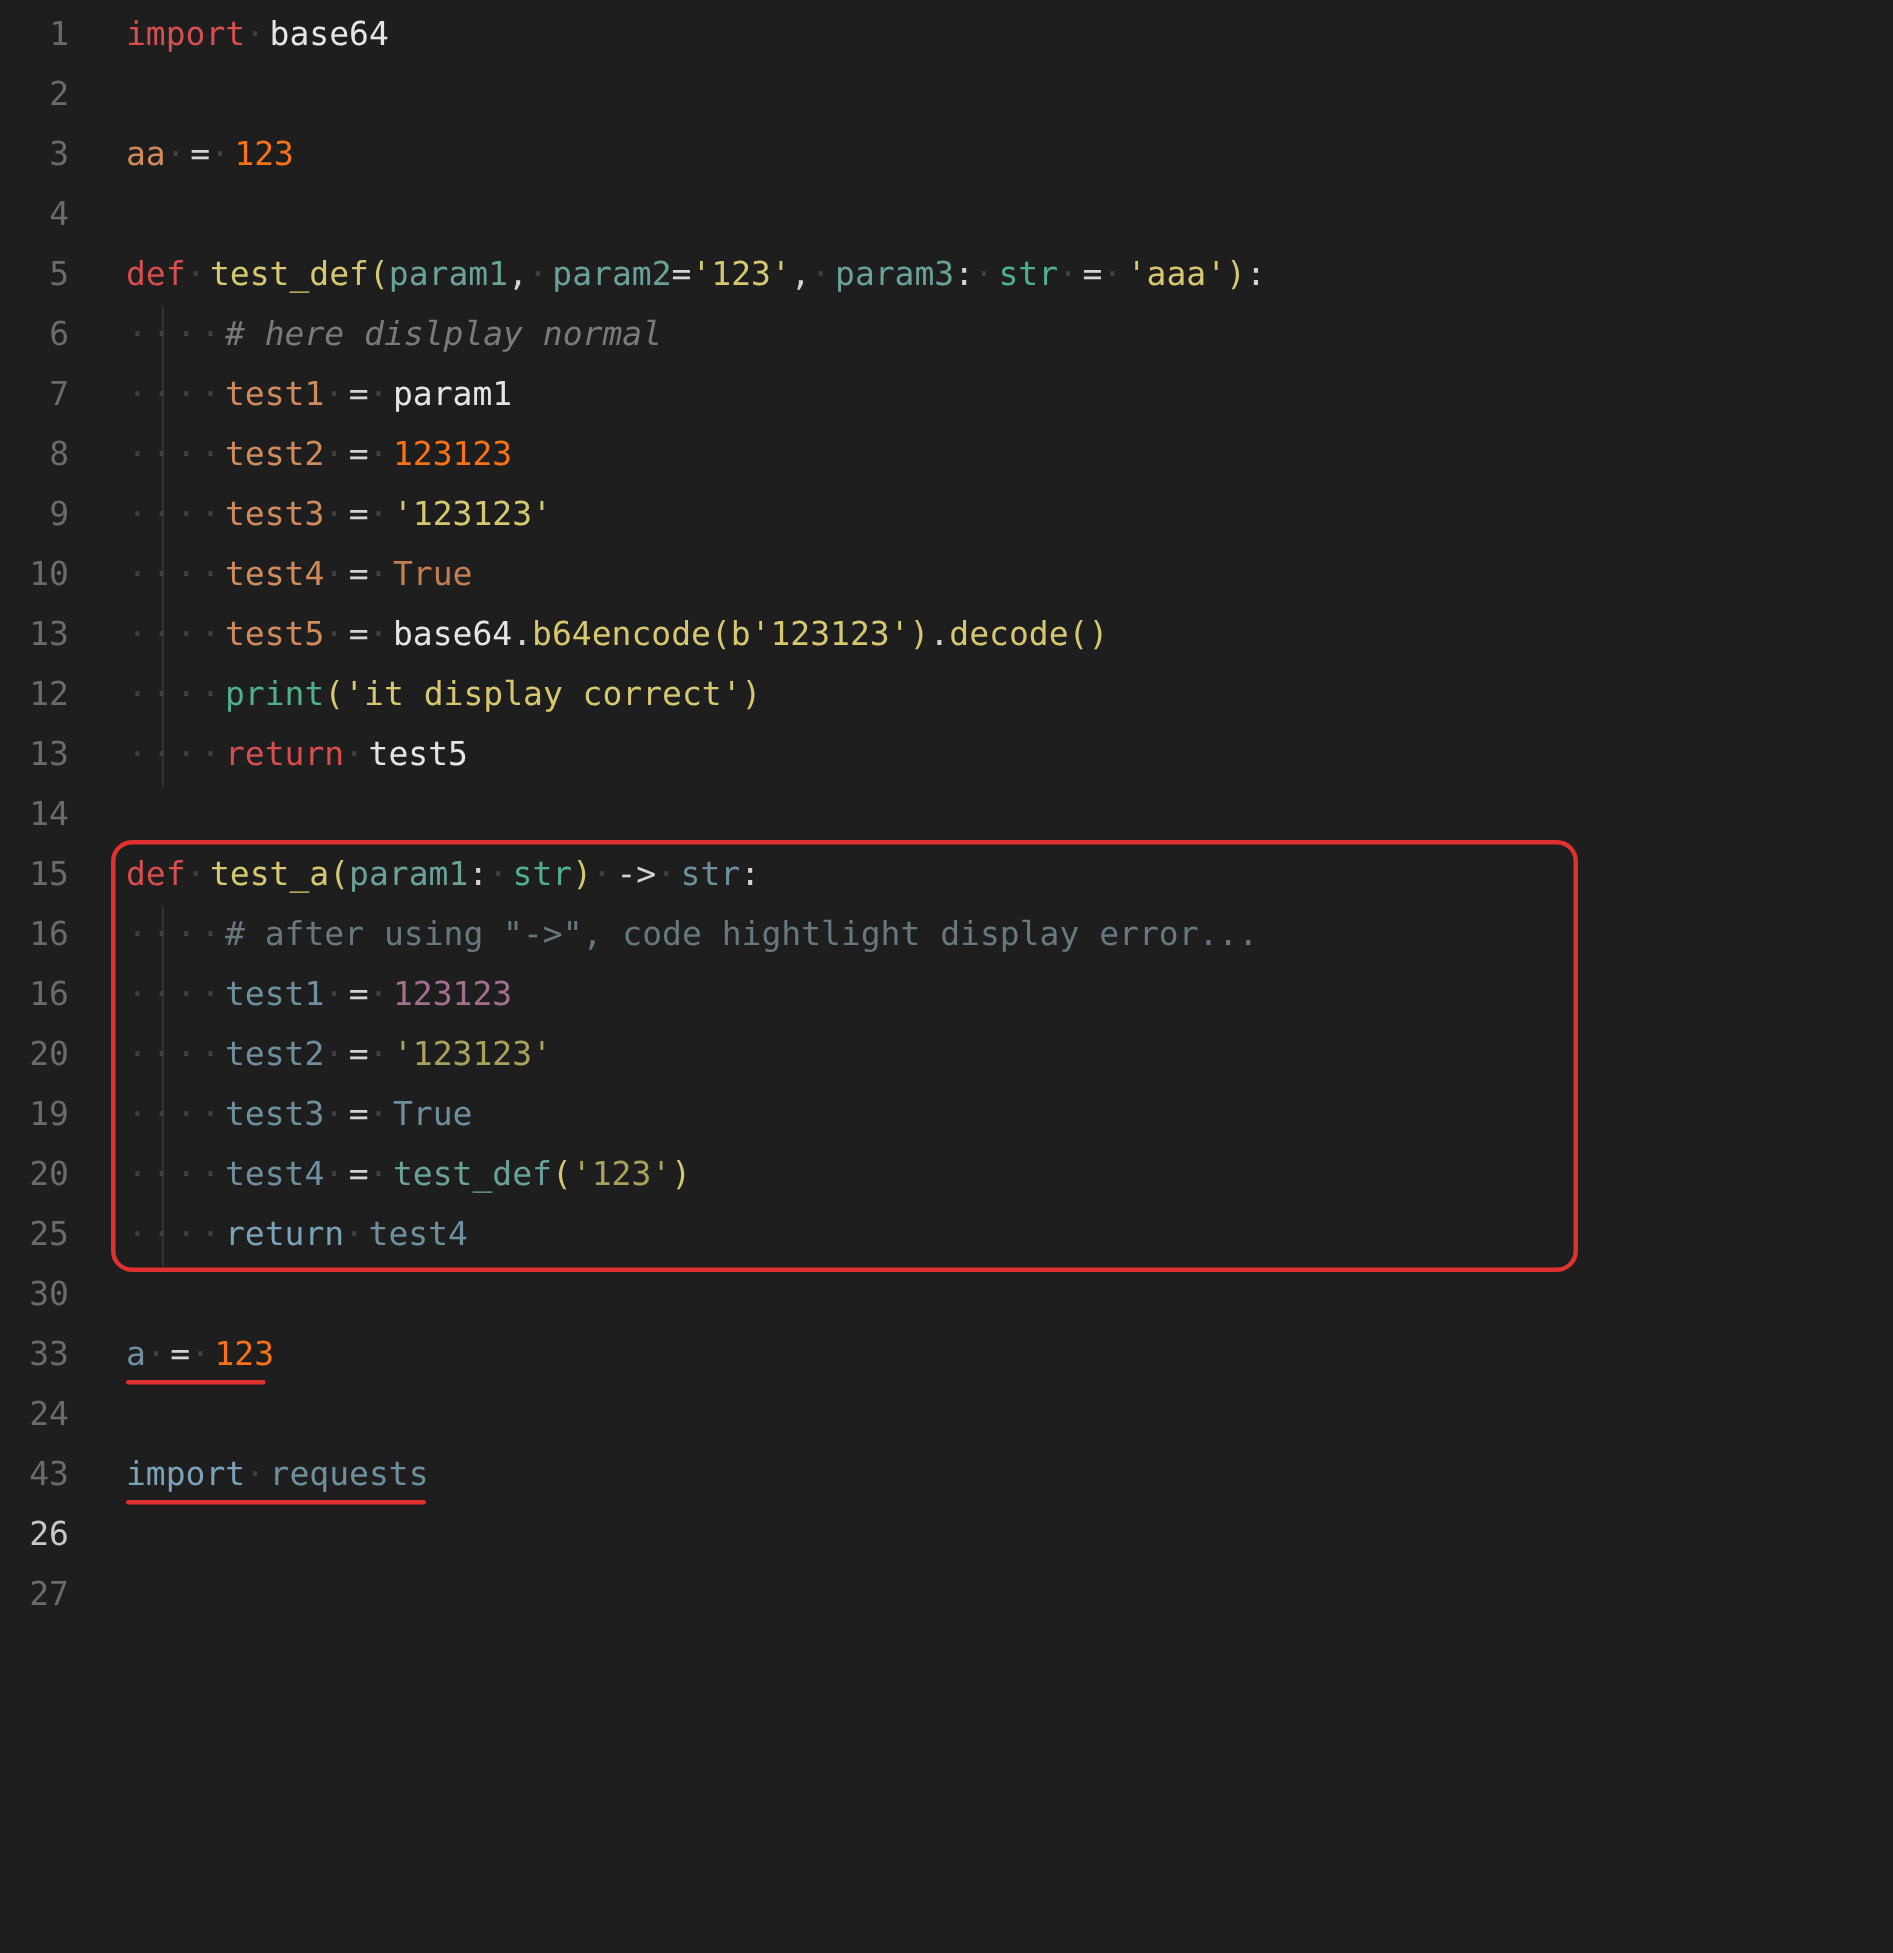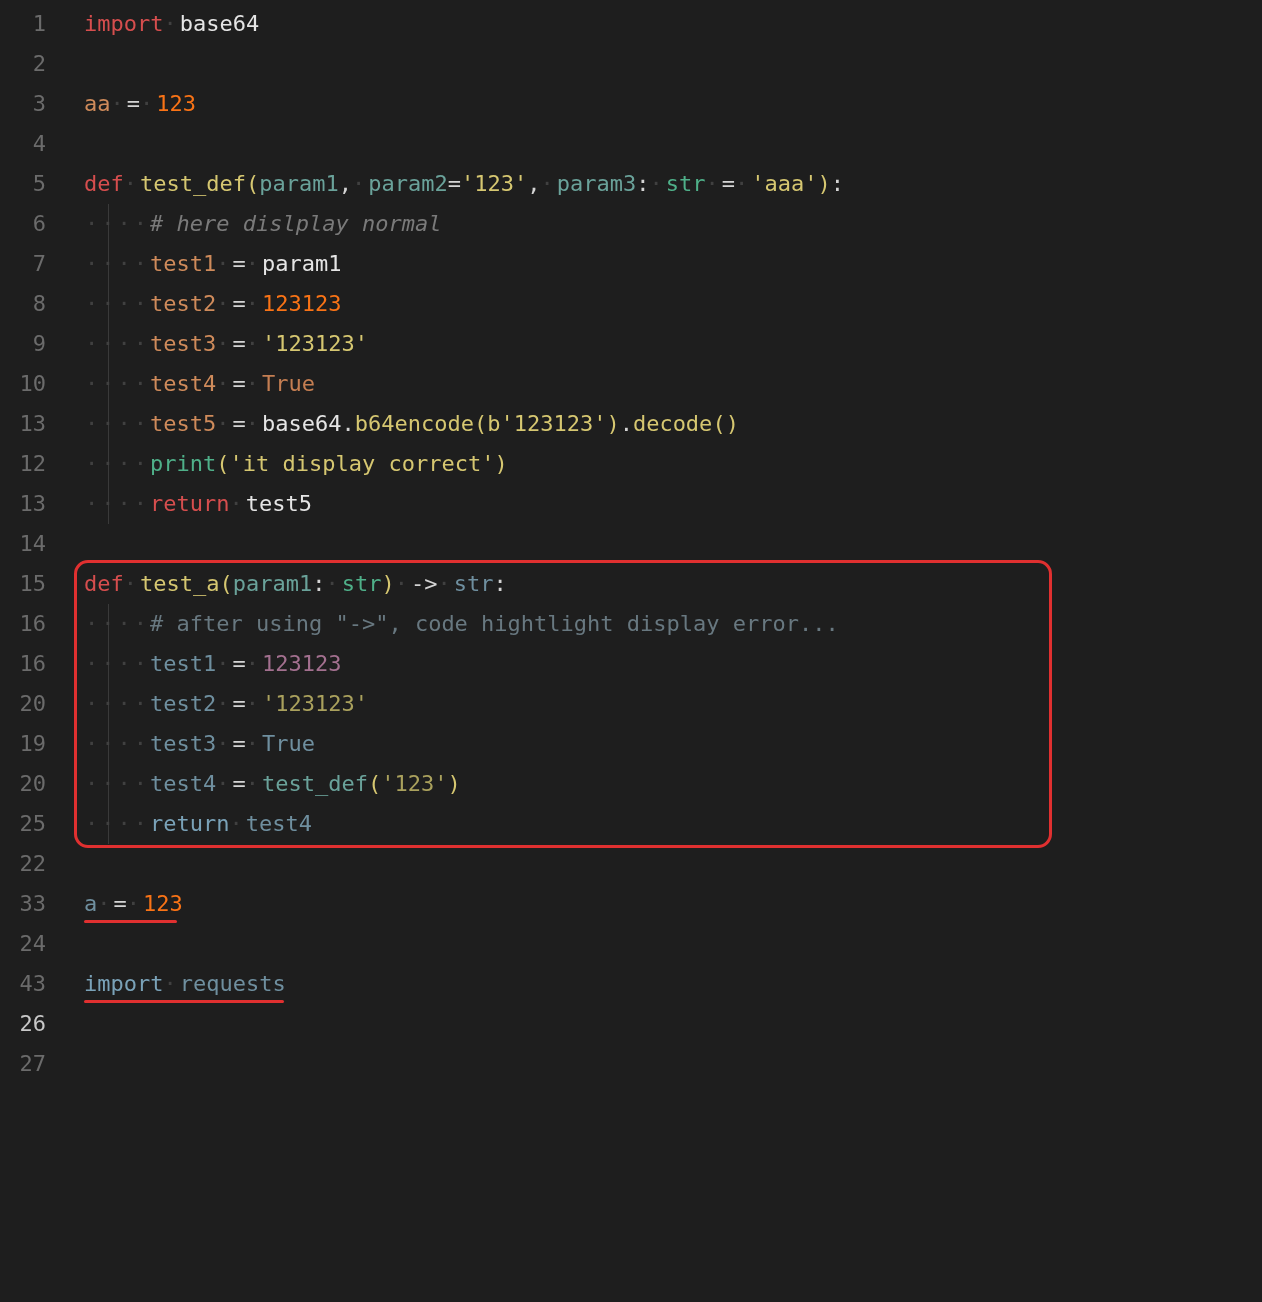--- a/index.html
+++ b/index.html
@@ -119,21 +119,21 @@
       <div class="line">12</div>
       <div class="line">13</div>
       <div class="line">14</div>
       <div class="line">15</div>
       <div class="line">16</div>
       <div class="line">16</div>
       <div class="line">20</div>
       <div class="line">19</div>
       <div class="line">20</div>
       <div class="line">25</div>
-      <div class="line">22</div>
+      <div class="line">30</div>
       <div class="line">33</div>
       <div class="line">24</div>
       <div class="line">43</div>
       <div class="line current">26</div>
       <div class="line">27</div>
     </div>
   <div class="code"><div class="line"><span class="tk-kw">import</span><span class="tk-ws" style="letter-spacing: 3px;">·</span><span class="tk-mod">base64</span></div><div class="line"></div><div class="line"><span class="tk-var">aa</span><span class="tk-ws" style="letter-spacing: 3px;">·</span><span class="tk-op">=</span><span class="tk-ws" style="letter-spacing: 3px;">·</span><span class="tk-num">123</span></div><div class="line"></div><div class="line"><span class="tk-kw">def</span><span class="tk-ws" style="letter-spacing: 3px;">·</span><span class="tk-fn">test_def</span><span class="tk-punc">(</span><span class="tk-param">param1</span><span class="tk-punc2">,</span><span class="tk-ws" style="letter-spacing: 3px;">·</span><span class="tk-param">param2</span><span class="tk-op">=</span><span class="tk-str">'123'</span><span class="tk-punc2">,</span><span class="tk-ws" style="letter-spacing: 3px;">·</span><span class="tk-param">param3</span><span class="tk-punc2">:</span><span class="tk-ws" style="letter-spacing: 3px;">·</span><span class="tk-type">str</span><span class="tk-ws" style="letter-spacing: 3px;">·</span><span class="tk-op">=</span><span class="tk-ws" style="letter-spacing: 3px;">·</span><span class="tk-str">'aaa'</span><span class="tk-punc">)</span><span class="tk-punc2">:</span></div><div class="line"><span class="indent-guide"></span><span class="tk-ws" style="letter-spacing: 3px;">····</span><span class="tk-com"># here dislplay normal</span></div><div class="line"><span class="indent-guide"></span><span class="tk-ws" style="letter-spacing: 3px;">····</span><span class="tk-var">test1</span><span class="tk-ws" style="letter-spacing: 3px;">·</span><span class="tk-op">=</span><span class="tk-ws" style="letter-spacing: 3px;">·</span><span class="tk-name">param1</span></div><div class="line"><span class="indent-guide"></span><span class="tk-ws" style="letter-spacing: 3px;">····</span><span class="tk-var">test2</span><span class="tk-ws" style="letter-spacing: 3px;">·</span><span class="tk-op">=</span><span class="tk-ws" style="letter-spacing: 3px;">·</span><span class="tk-num">123123</span></div><div class="line"><span class="indent-guide"></span><span class="tk-ws" style="letter-spacing: 3px;">····</span><span class="tk-var">test3</span><span class="tk-ws" style="letter-spacing: 3px;">·</span><span class="tk-op">=</span><span class="tk-ws" style="letter-spacing: 3px;">·</span><span class="tk-str">'123123'</span></div><div class="line"><span class="indent-guide"></span><span class="tk-ws" style="letter-spacing: 3px;">····</span><span class="tk-var">test4</span><span class="tk-ws" style="letter-spacing: 3px;">·</span><span class="tk-op">=</span><span class="tk-ws" style="letter-spacing: 3px;">·</span><span class="tk-bool">True</span></div><div class="line"><span class="indent-guide"></span><span class="tk-ws" style="letter-spacing: 3px;">····</span><span class="tk-var">test5</span><span class="tk-ws" style="letter-spacing: 3px;">·</span><span class="tk-op">=</span><span class="tk-ws" style="letter-spacing: 3px;">·</span><span class="tk-name">base64</span><span class="tk-punc2">.</span><span class="tk-fn">b64encode</span><span class="tk-punc">(</span><span class="tk-str">b'123123'</span><span class="tk-punc">)</span><span class="tk-punc2">.</span><span class="tk-fn">decode</span><span class="tk-punc">(</span><span class="tk-punc">)</span></div><div class="line"><span class="indent-guide"></span><span class="tk-ws" style="letter-spacing: 3px;">····</span><span class="tk-fn2">print</span><span class="tk-punc">(</span><span class="tk-str">'it display correct'</span><span class="tk-punc">)</span></div><div class="line"><span class="indent-guide"></span><span class="tk-ws" style="letter-spacing: 3px;">····</span><span class="tk-kw">return</span><span class="tk-ws" style="letter-spacing: 3px;">·</span><span class="tk-name">test5</span></div><div class="line"></div><div class="line"><span class="tk-kw">def</span><span class="tk-ws" style="letter-spacing: 3px;">·</span><span class="tk-fn">test_a</span><span class="tk-punc">(</span><span class="tk-param">param1</span><span class="tk-punc2">:</span><span class="tk-ws" style="letter-spacing: 3px;">·</span><span class="tk-type">str</span><span class="tk-punc">)</span><span class="tk-ws" style="letter-spacing: 3px;">·</span><span class="tk-arrow">-&gt;</span><span class="tk-ws" style="letter-spacing: 3px;">·</span><span class="tk-typee">str</span><span class="tk-punc2">:</span></div><div class="line"><span class="indent-guide"></span><span class="tk-ws" style="letter-spacing: 3px;">····</span><span class="tk-come"># after using "-&gt;", code hightlight display error...</span></div><div class="line"><span class="indent-guide"></span><span class="tk-ws" style="letter-spacing: 3px;">····</span><span class="tk-varm">test1</span><span class="tk-ws" style="letter-spacing: 3px;">·</span><span class="tk-op">=</span><span class="tk-ws" style="letter-spacing: 3px;">·</span><span class="tk-nume">123123</span></div><div class="line"><span class="indent-guide"></span><span class="tk-ws" style="letter-spacing: 3px;">····</span><span class="tk-varm">test2</span><span class="tk-ws" style="letter-spacing: 3px;">·</span><span class="tk-op">=</span><span class="tk-ws" style="letter-spacing: 3px;">·</span><span class="tk-stre">'123123'</span></div><div class="line"><span class="indent-guide"></span><span class="tk-ws" style="letter-spacing: 3px;">····</span><span class="tk-varm">test3</span><span class="tk-ws" style="letter-spacing: 3px;">·</span><span class="tk-op">=</span><span class="tk-ws" style="letter-spacing: 3px;">·</span><span class="tk-boole">True</span></div><div class="line"><span class="indent-guide"></span><span class="tk-ws" style="letter-spacing: 3px;">····</span><span class="tk-varm">test4</span><span class="tk-ws" style="letter-spacing: 3px;">·</span><span class="tk-op">=</span><span class="tk-ws" style="letter-spacing: 3px;">·</span><span class="tk-call">test_def</span><span class="tk-punc">(</span><span class="tk-stre">'123'</span><span class="tk-punc">)</span></div><div class="line"><span class="indent-guide"></span><span class="tk-ws" style="letter-spacing: 3px;">····</span><span class="tk-kw2">return</span><span class="tk-ws" style="letter-spacing: 3px;">·</span><span class="tk-varm">test4</span></div><div class="line"></div><div class="line"><span class="tk-varm">a</span><span class="tk-ws" style="letter-spacing: 3px;">·</span><span class="tk-op">=</span><span class="tk-ws" style="letter-spacing: 3px;">·</span><span class="tk-num">123</span></div><div class="line"></div><div class="line"><span class="tk-kw2">import</span><span class="tk-ws" style="letter-spacing: 3px;">·</span><span class="tk-varm">requests</span></div><div class="line"><div class="currentbg"></div></div><div class="line"></div></div>
   <div class="red-box" style="top: 560px; height: 288px;"></div>
   <div class="underline1" style="top: 920px; left: 84px; width: 93.1px;"></div>
   <div class="underline2" style="top: 1000px; left: 84px; width: 199.5px;"></div>

